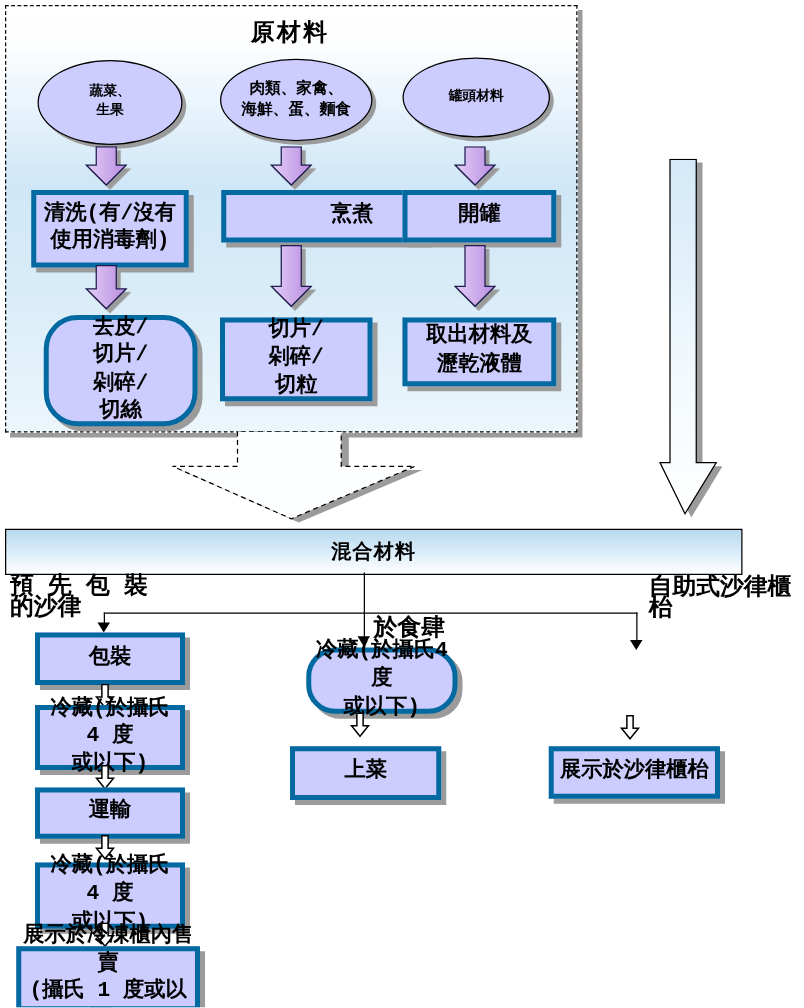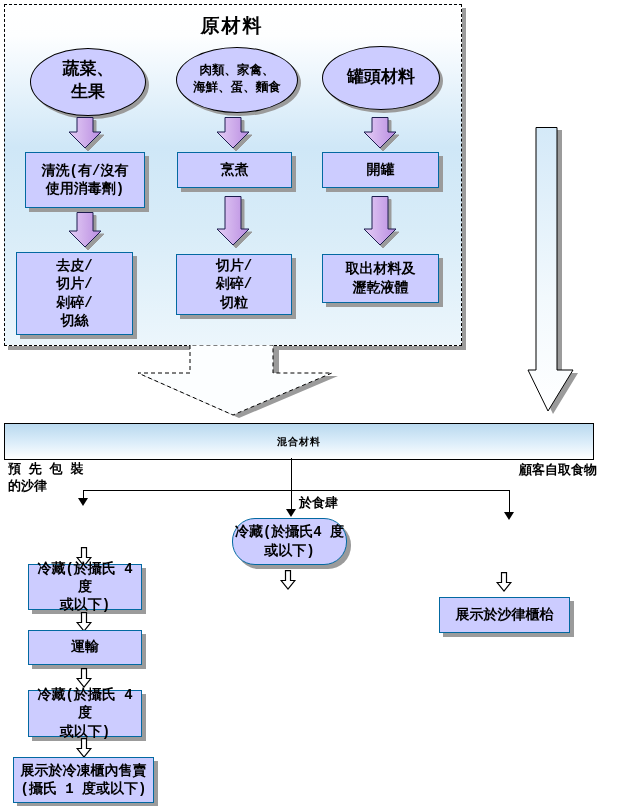--- a/index.html
+++ b/index.html
@@ -15,45 +15,45 @@
     box-shadow:4px 4px 0 #9b9b9b;
   }
   .region-title{
     position:absolute;left:4px;top:13px;width:456px;text-align:center;
     font-size:19px;font-weight:bold;letter-spacing:2px;
   }
   .ellipse{
     position:absolute;border:1px solid #000;border-radius:50%;
     background:#ccccff;box-shadow:3px 3px 0 #9b9b9b;
     display:flex;align-items:center;justify-content:center;text-align:center;
-    font-size:17px;font-weight:bold;white-space:pre-line;line-height:1.35;
+    font-size:11px;font-weight:bold;white-space:pre-line;line-height:1.35;
   }
   .node{
-    position:absolute;border:1px solid #0369a1;background:#ccccff;
+    position:absolute;border:4px solid #0369a1;background:#ccccff;
     box-shadow:4px 4px 0 #9b9b9b;
     display:flex;align-items:center;justify-content:center;text-align:center;
-    font-size:14px;font-weight:bold;white-space:pre-line;line-height:1.3;
+    font-size:17px;font-weight:bold;white-space:pre-line;line-height:1.3;
   }
   .mixbar{
     position:absolute;left:4px;top:423px;width:588px;height:35px;
     border:1px solid #000;
     background:linear-gradient(180deg,#b9d9ef 0%,#ddeefa 55%,#ffffff 100%);
     display:flex;align-items:center;justify-content:center;
-    font-size:10px;font-weight:bold;letter-spacing:1px;
+    font-size:16px;font-weight:bold;letter-spacing:1px;
   }
   .parrow{position:absolute;filter:drop-shadow(3px 3px 0 #9b9b9b);}
   .sarrow{position:absolute;}
   .hline,.vline{position:absolute;background:#000;}
   .ahead{
     position:absolute;width:0;height:0;
     border-left:5px solid transparent;border-right:5px solid transparent;
     border-top:8px solid #000;
   }
   .lbl{
-    position:absolute;font-size:13px;font-weight:bold;white-space:pre-line;line-height:17px;
+    position:absolute;font-size:19px;font-weight:bold;white-space:pre-line;line-height:17px;
   }
 </style>
 </head>
 <body>
 
 <div id="canvas">
 
   <svg width="0" height="0" style="position:absolute">
     <defs>
       <linearGradient id="pgrad" x1="0" y1="0" x2="1" y2="0">
@@ -82,34 +82,34 @@
     </svg>
   <svg class="parrow" style="left:216px;top:117px;" width="34" height="32" viewBox="0 0 34 32">
       <path d="M9,0.5 H25 V15 H33 L17,31 L1,15 H9 Z" fill="url(#pgrad)" stroke="#1c1c4e" stroke-width="1"></path>
     </svg>
   <svg class="parrow" style="left:363px;top:117px;" width="34" height="32" viewBox="0 0 34 32">
       <path d="M9,0.5 H25 V15 H33 L17,31 L1,15 H9 Z" fill="url(#pgrad)" stroke="#1c1c4e" stroke-width="1"></path>
     </svg>
 
   <div class="node" style="left:25px;top:152px;width:118px;height:54px;">清洗(有/沒有
 使用消毒劑)</div>
-  <div class="node" style="left:177px;top:152px;width:113px;height:34px;">烹煮</div>
+  <div class="node" style="left:177px;top:152px;width:113px;height:34px;padding-left:44px;">烹煮</div>
   <div class="node" style="left:322px;top:152px;width:115px;height:34px;">開罐</div>
 
   <svg class="parrow" style="left:68px;top:212px;" width="34" height="36" viewBox="0 0 34 36">
       <path d="M9,0.5 H25 V19 H33 L17,35 L1,19 H9 Z" fill="url(#pgrad)" stroke="#1c1c4e" stroke-width="1"></path>
     </svg>
   <svg class="parrow" style="left:216px;top:196px;" width="34" height="50" viewBox="0 0 34 50">
       <path d="M9,0.5 H25 V33 H33 L17,49 L1,33 H9 Z" fill="url(#pgrad)" stroke="#1c1c4e" stroke-width="1"></path>
     </svg>
   <svg class="parrow" style="left:363px;top:196px;" width="34" height="50" viewBox="0 0 34 50">
       <path d="M9,0.5 H25 V33 H33 L17,49 L1,33 H9 Z" fill="url(#pgrad)" stroke="#1c1c4e" stroke-width="1"></path>
     </svg>
 
-  <div class="node" style="left:16px;top:252px;width:115px;height:81px;">去皮/
+  <div class="node" style="left:35px;top:252px;width:115px;height:81px;border-radius:27px;">去皮/
 切片/
 剁碎/
 切絲</div>
   <div class="node" style="left:176px;top:254px;width:114px;height:59px;">切片/
 剁碎/
 切粒</div>
   <div class="node" style="left:322px;top:254px;width:115px;height:47px;">取出材料及
 瀝乾液體</div>
 
   <svg class="sarrow" style="left:136px;top:345px;" width="206" height="76" viewBox="0 0 206 76">
@@ -128,46 +128,48 @@
   <div class="hline" style="left:83px;top:490px;width:427px;height:1px;"></div>
   <div class="vline" style="left:83px;top:490px;width:1px;height:10px;"></div>
   <div class="vline" style="left:509px;top:490px;width:1px;height:23px;"></div>
   <div class="ahead" style="left:78px;top:498px;"></div>
   <div class="ahead" style="left:286px;top:509px;"></div>
   <div class="ahead" style="left:504px;top:512px;"></div>
 
   <div class="lbl" style="left:8px;top:461px;width:116px;">預 先 包 裝
 的沙律</div>
   <div class="lbl" style="left:299px;top:495px;">於食肆</div>
-  <div class="lbl" style="left:519px;top:462px;">顧客自取食物</div>
+  <div class="lbl" style="left:519px;top:462px;">自助式沙律櫃枱</div>
 
+  <div class="node" style="left:28px;top:506px;width:112px;height:34px;">包裝</div>
   <svg class="sarrow" style="left:75px;top:547px;" width="18" height="20" viewBox="0 0 18 20">
       <path d="M6.5,0.6 H11.5 V10.5 H15.8 L9,19 L2.2,10.5 H6.5 Z" fill="#fff" stroke="#000" stroke-width="1.2"></path>
     </svg>
   <div class="node" style="left:28px;top:564px;width:112px;height:44px;">冷藏(於攝氏 4 度
 或以下)</div>
   <svg class="sarrow" style="left:75px;top:612px;" width="18" height="20" viewBox="0 0 18 20">
       <path d="M6.5,0.6 H11.5 V10.5 H15.8 L9,19 L2.2,10.5 H6.5 Z" fill="#fff" stroke="#000" stroke-width="1.2"></path>
     </svg>
   <div class="node" style="left:28px;top:630px;width:112px;height:33px;">運輸</div>
   <svg class="sarrow" style="left:75px;top:668px;" width="18" height="20" viewBox="0 0 18 20">
       <path d="M6.5,0.6 H11.5 V10.5 H15.8 L9,19 L2.2,10.5 H6.5 Z" fill="#fff" stroke="#000" stroke-width="1.2"></path>
     </svg>
   <div class="node" style="left:28px;top:690px;width:112px;height:45px;">冷藏(於攝氏 4 度
 或以下)</div>
   <svg class="sarrow" style="left:75px;top:738px;" width="18" height="20" viewBox="0 0 18 20">
       <path d="M6.5,0.6 H11.5 V10.5 H15.8 L9,19 L2.2,10.5 H6.5 Z" fill="#fff" stroke="#000" stroke-width="1.2"></path>
     </svg>
   <div class="node" style="left:13px;top:757px;width:139px;height:44px;">展示於冷凍櫃內售賣
 (攝氏 1 度或以下)</div>
 
-  <div class="node" style="left:232px;top:518px;width:113px;height:45px;border-radius:23px;">冷藏(於攝氏4 度
+  <div class="node" style="left:245px;top:518px;width:113px;height:45px;border-radius:23px;">冷藏(於攝氏4 度
 或以下)</div>
   <svg class="sarrow" style="left:279px;top:570px;" width="18" height="20" viewBox="0 0 18 20">
       <path d="M6.5,0.6 H11.5 V10.5 H15.8 L9,19 L2.2,10.5 H6.5 Z" fill="#fff" stroke="#000" stroke-width="1.2"></path>
     </svg>
+  <div class="node" style="left:232px;top:597px;width:113px;height:35px;">上菜</div>
 
   <svg class="sarrow" style="left:495px;top:572px;" width="18" height="20" viewBox="0 0 18 20">
       <path d="M6.5,0.6 H11.5 V10.5 H15.8 L9,19 L2.2,10.5 H6.5 Z" fill="#fff" stroke="#000" stroke-width="1.2"></path>
     </svg>
   <div class="node" style="left:439px;top:597px;width:129px;height:34px;">展示於沙律櫃枱</div>
 
 </div>
 
 </body></html>

